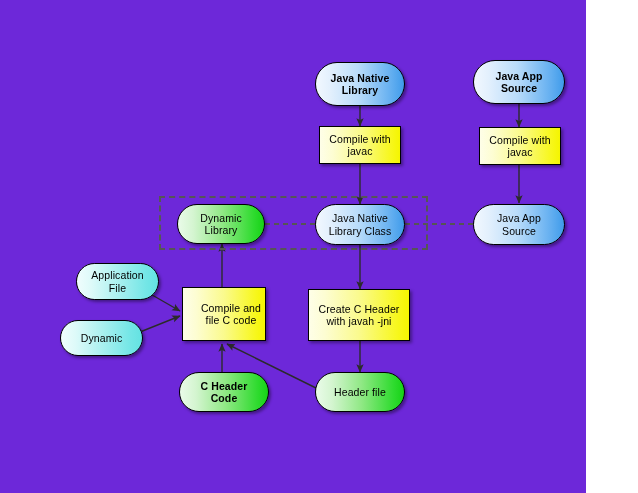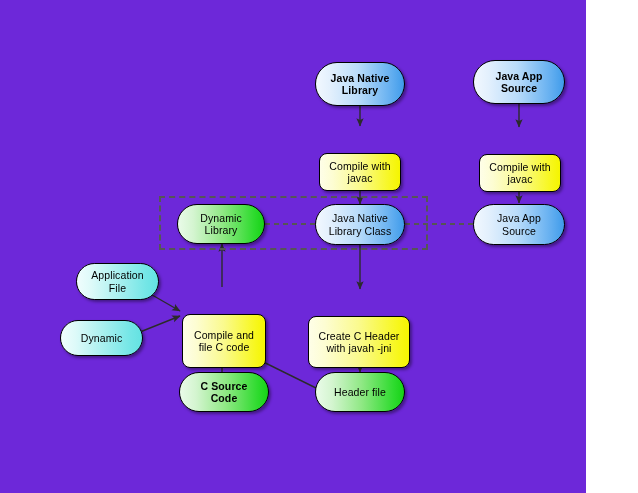--- a/index.html
+++ b/index.html
@@ -31,21 +31,21 @@
     color:#000000;
     line-height:1.18;
     font-size:10.5px;
     letter-spacing:0.1px;
     border:1px solid #000000;
     box-shadow:2px 2px 3px rgba(0,0,0,0.38);
     z-index:3;
   }
   .node .lbl{display:block;padding:0 4px;}
   .rounded{ border-radius:999px; }
-  .rect{ border-radius:8px;margin-top:27px; }
+  .rect{ border-radius:0; }
   .bold{ font-weight:bold; }
 
   
   .fill-blue{
     background:linear-gradient(to right,#f2f8ff 0%,#e3f0fd 16%,#b9dcfa 48%,#62aef0 86%,#3f9bea 100%);
   }
   .fill-green{
     background:linear-gradient(to right,#eafbe9 0%,#d4f5d0 18%,#8fe884 52%,#2fdb2f 88%,#16d216 100%);
   }
   .fill-cyan{
@@ -134,29 +134,29 @@
   </div>
 
   <div class="node rounded fill-cyan" style="left:76px; top:263px; width:83px; height:37px;">
     <span class="lbl"><span>Application</span><br><span>File</span></span>
   </div>
 
   <div class="node rounded fill-cyan" style="left:60px; top:320px; width:83px; height:36px;">
     <span class="lbl">Dynamic</span>
   </div>
 
-  <div class="node rect fill-yellow" style="left:182px; top:287px; width:84px; height:54px;">
+  <div class="node rect fill-yellow" style="left:182px; top:287px; width:84px; height:54px;justify-content:flex-end;">
     <span class="lbl"><span>Compile and</span><br><span>file C code</span></span>
   </div>
 
   <div class="node rect fill-yellow" style="left:308px; top:289px; width:102px; height:52px;">
     <span class="lbl"><span>Create C Header</span><br><span>with javah -jni</span></span>
   </div>
 
   <div class="node rounded fill-green bold" style="left:179px; top:372px; width:90px; height:40px;">
-    <span class="lbl"><span>C Source</span><br><span>Code</span></span>
+    <span class="lbl"><span>C Header</span><br><span>Code</span></span>
   </div>
 
   <div class="node rounded fill-green" style="left:315px; top:372px; width:90px; height:40px;">
     <span class="lbl">Header file</span>
   </div>
 
 </div>
 
 </body></html>

